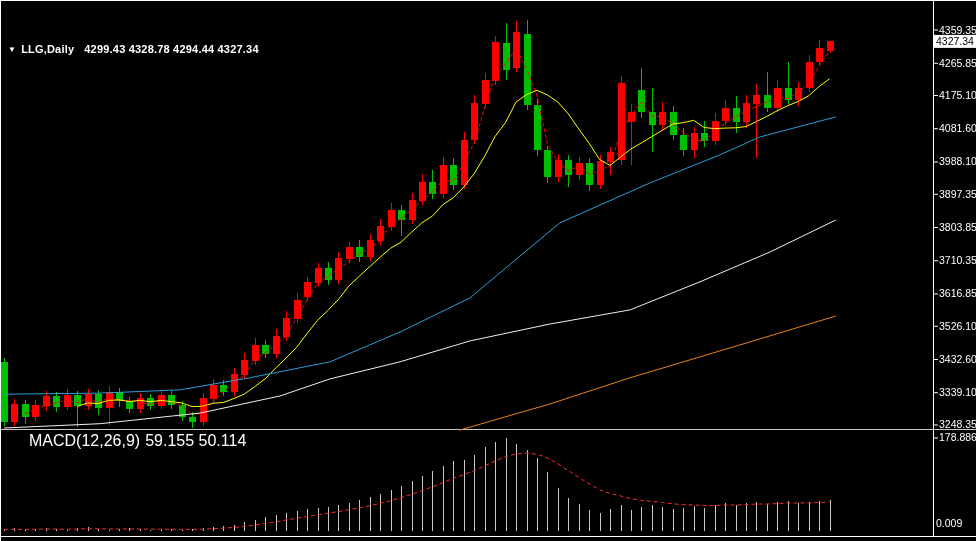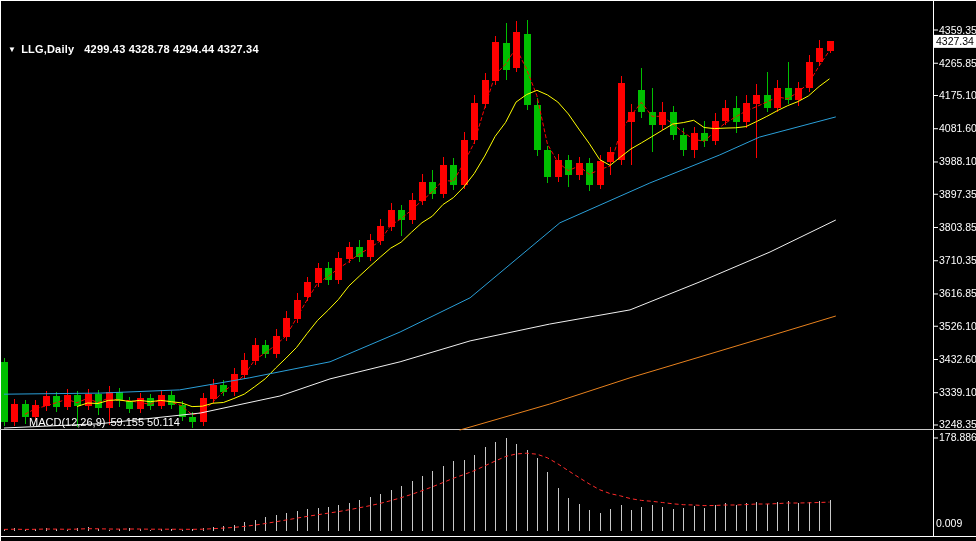--- a/index.html
+++ b/index.html
@@ -3,21 +3,21 @@
 <meta charset="utf-8">
 <style>
   html,body{margin:0;padding:0;background:#000;}
   #app{position:relative;width:976px;height:541px;background:#000;overflow:hidden;
        font-family:"Liberation Sans",sans-serif;}
   svg{position:absolute;left:0;top:0;}
   .title-overlay{position:absolute;left:8px;top:7px;color:#fff;font-size:11px;font-weight:bold;
        white-space:pre;letter-spacing:0.2px;margin-top:36px;}
   .title-overlay .dd{font-size:8px;margin-right:5px;vertical-align:1px;cursor:pointer;}
   .title-overlay .sym{margin-right:10px;}
-  .macd-overlay{position:absolute;left:7px;top:416px;color:#fff;font-size:11px;white-space:pre;padding-left:22px;}
+  .macd-overlay{position:absolute;left:7px;top:432px;color:#fff;font-size:16px;white-space:pre;padding-left:22px;}
   .macd-overlay .vals{margin-left:5px;}
 </style>
 </head>
 <body>
 
 <div id="app">
   <svg id="chart" width="976" height="541" viewBox="0 0 976 541">
       <g shape-rendering="crispEdges">
         <line x1="0" y1="0.5" x2="976" y2="0.5" stroke="#ffffff" stroke-width="1"></line>
         <line x1="0.5" y1="0" x2="0.5" y2="541" stroke="#ffffff" stroke-width="1"></line>

